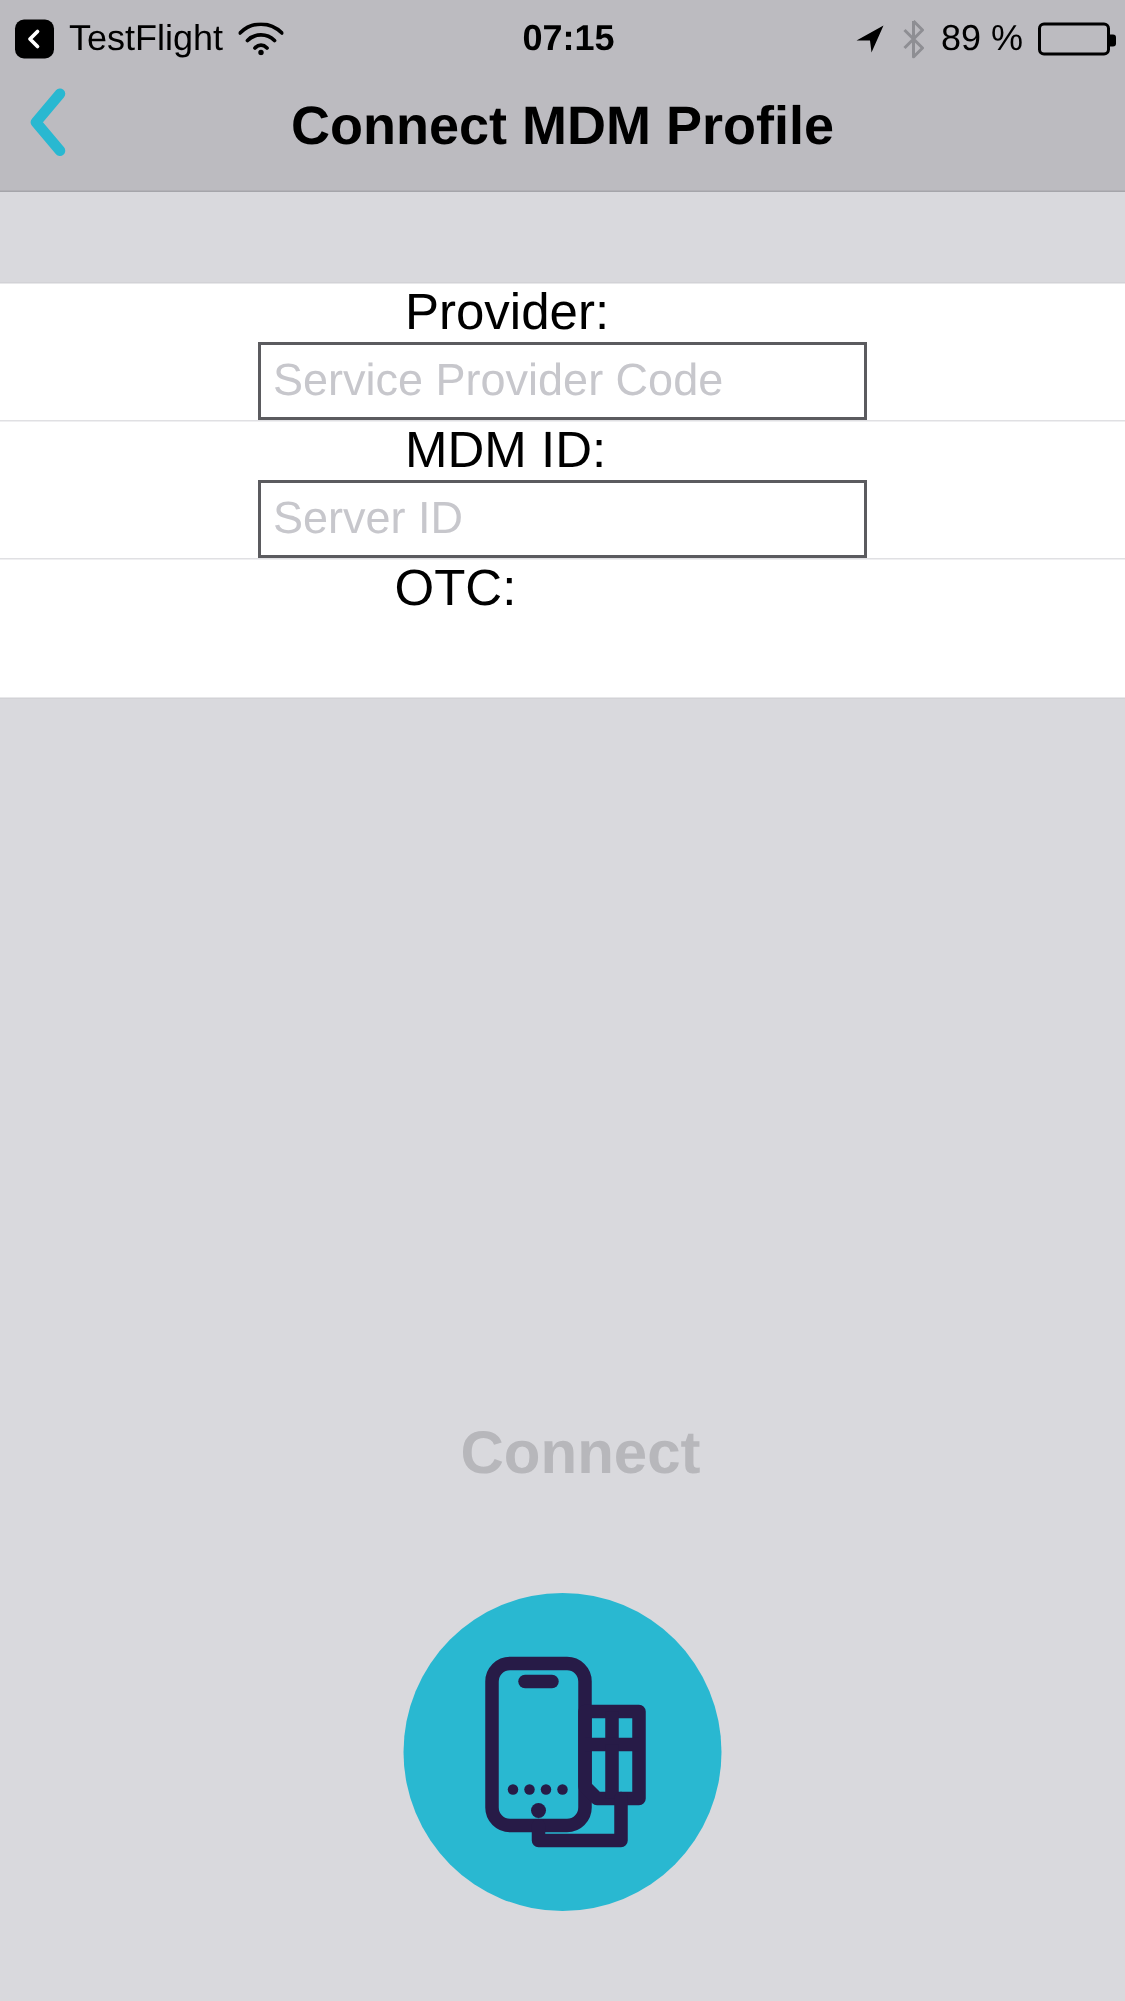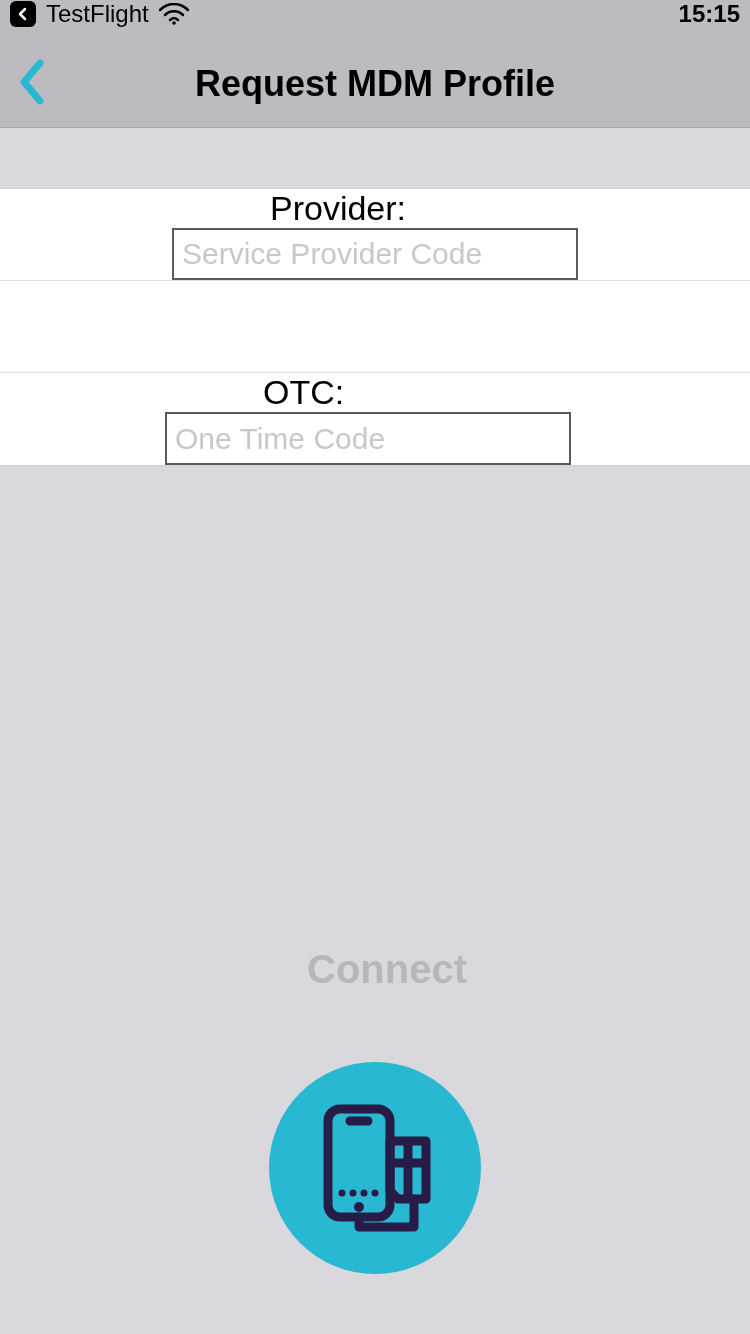--- a/index.html
+++ b/index.html
@@ -9,21 +9,21 @@
       background: #d9d9dd;
       overflow: hidden;
       position: relative;
     }
 
     
     .statusbar {
       height: 40px;
       background: #bcbbc0;
       display: flex;
-      align-items: flex-start;
+      align-items: flex-end;
       justify-content: space-between;
       padding: 0 10px;
       font-size: 24px;
       color: #000;
     }
     .sb-left { display: flex; align-items: center; gap: 10px; }
     .badge-back {
       width: 26px; height: 26px;
       background: #000;
       border-radius: 6px;
@@ -144,44 +144,57 @@
         </svg>
     </span>
     <span>TestFlight</span>
     <svg width="30" height="22" viewBox="0 0 30 22">
       <path d="M1 7 C9 -1 21 -1 29 7" stroke="#000" stroke-width="2.5" fill="none" stroke-linecap="round"></path>
       <path d="M6 12 C11 7 19 7 24 12" stroke="#000" stroke-width="2.5" fill="none" stroke-linecap="round"></path>
       <path d="M11 17 C13.5 14.5 16.5 14.5 19 17" stroke="#000" stroke-width="2.5" fill="none" stroke-linecap="round"></path>
       <circle cx="15" cy="20" r="1.8" fill="#000"></circle>
     </svg>
   </div>
-  <div style="font-weight:600;">15:15</div>
+  <div style="font-weight:600;">07:15</div>
+  <div class="sb-right">
+    <svg width="22" height="22" viewBox="0 0 22 22">
+        <path d="M2 12 L20 2 L12 20 L11 12 Z" fill="#000"></path>
+      </svg>
+    <svg width="16" height="26" viewBox="0 0 16 26">
+        <path d="M8 1 L14 7 L8 13 L14 19 L8 25 V1 M2 7 L14 19 M2 19 L14 7" stroke="#8e8e93" stroke-width="2" fill="none" stroke-linejoin="round"></path>
+      </svg>
+    <span>89 %</span>
+    <span class="battery">
+      <span class="battery-fill" style="width:89%;"></span>
+    </span>
+  </div>
 </div>
 
 <div class="navbar">
   <span class="back">
     <svg width="28" height="46" viewBox="0 0 28 46">
       <path d="M22 4 L6 23 L22 42" stroke="#29b8d1" stroke-width="7" fill="none" stroke-linecap="round" stroke-linejoin="round"></path>
     </svg>
   </span>
-  <h1>Request MDM Profile</h1>
+  <h1>Connect MDM Profile</h1>
 </div>
 
 <div class="spacer"></div>
 
 <div class="form-group">
   <div class="row">
     <span class="row-label">Provider:</span>
     <input class="row-input" type="text" placeholder="Service Provider Code" style="">
   </div>
   <div class="row">
+    <span class="row-label">MDM ID:</span>
+    <input class="row-input" type="text" placeholder="Server ID" style="">
   </div>
   <div class="row">
     <span class="row-label">OTC:</span>
-    <input class="row-input" type="text" placeholder="One Time Code" style="">
   </div>
 </div>
 
 <div class="connect-area">
   <div class="connect-label">Connect</div>
   <div class="connect-circle">
     <svg class="device-icon" viewBox="0 0 130 130">
       <g fill="none" stroke="#271b47" stroke-width="9" stroke-linejoin="round">
 
         <rect x="18" y="6" width="62" height="108" rx="12"></rect>

